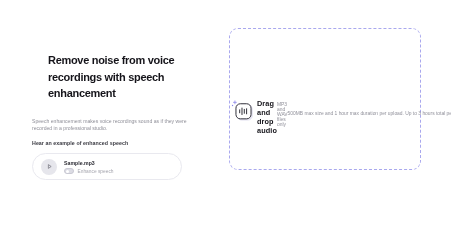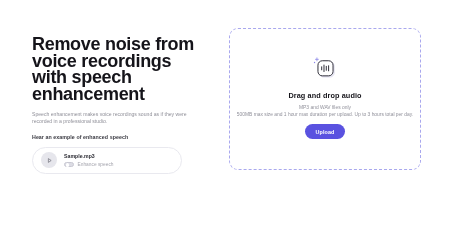--- a/index.html
+++ b/index.html
@@ -23,26 +23,26 @@
 
   
   .left-col {
     width: 226px;
     height: 190px;
     position: relative;
     box-sizing: border-box;
     padding: 36px 0 0 32px;
   }
   .headline {
-    font-size: 18px;
+    font-size: 11px;
     line-height: 16.6px;
     font-weight: bold;
     color: #15141a;
     letter-spacing: -0.3px;
-    margin: 0;
+    margin: 16px;
     width: 165px;
   }
   .subtitle {
     margin: 9px 0 0 0;
     font-size: 5.1px;
     line-height: 6.8px;
     color: #8f8f98;
     width: 158px;
     letter-spacing: 0.01px;
   }
@@ -129,21 +129,21 @@
     position: absolute;
     left: 3px;
     top: 28px;
     width: 192px;
     height: 142px;
     border: 1.2px dashed #a9a8ee;
     border-radius: 9px;
     box-sizing: border-box;
     background: #ffffff;
     display: flex;
-    flex-direction: column;
+    flex-direction: row;
     align-items: center;
     justify-content: flex-start;
     padding-top: 27px;
   }
   .audio-icon {
     width: 27px;
     height: 27px;
     position: relative;
   }
   .audio-icon svg { display: block; }

